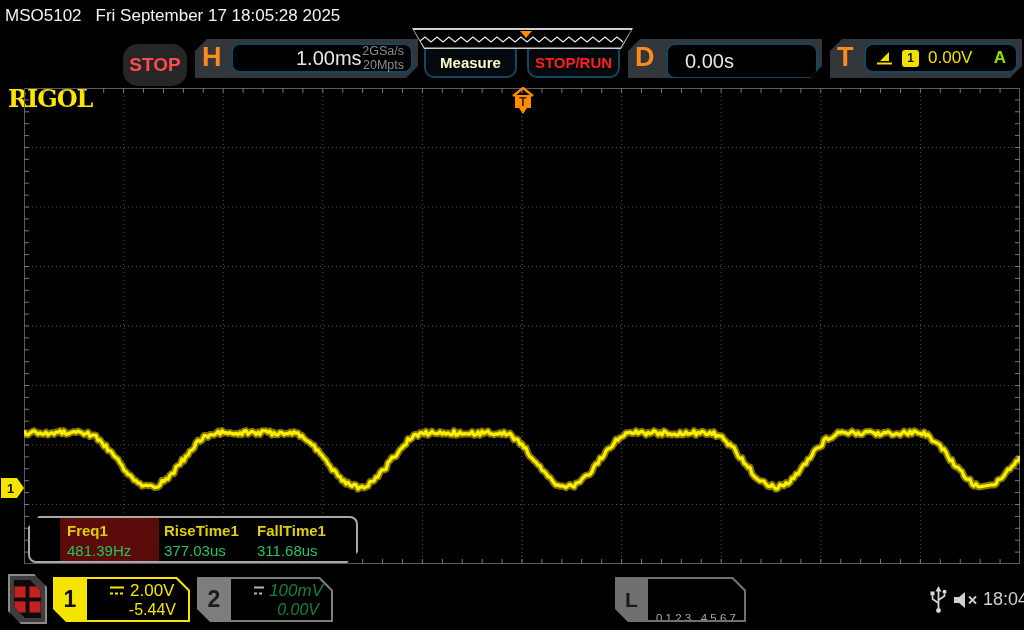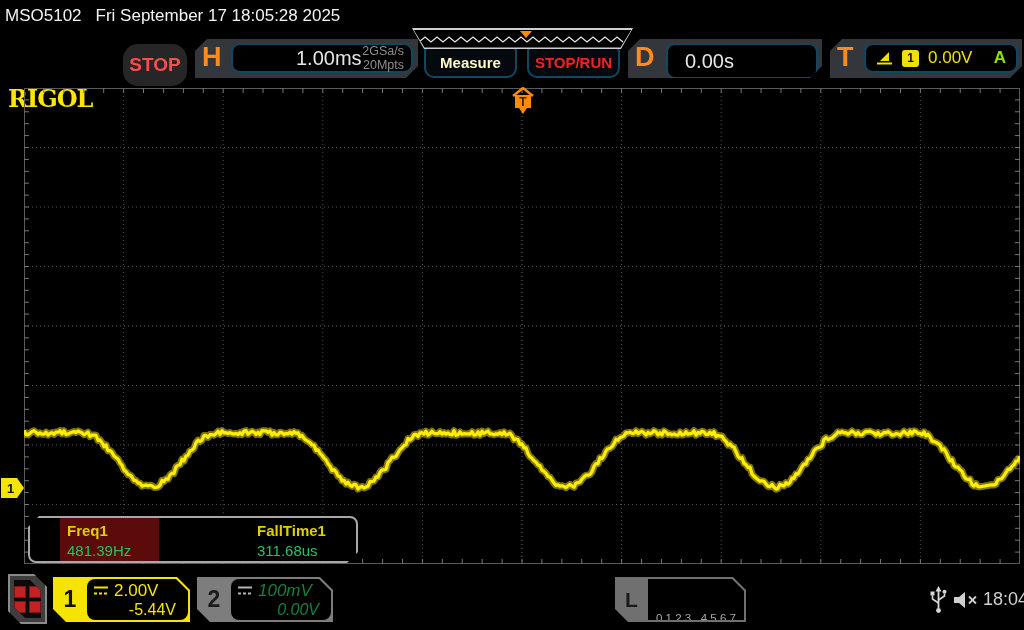--- a/index.html
+++ b/index.html
@@ -72,21 +72,21 @@
                    gap:3px; align-content:center; justify-content:center; }
   .menuicon .sq { background:#c32222; border:1px solid #7a1515; }
 
   .chbadge { position:absolute; top:577px; height:45px;
              clip-path:polygon(0 0,calc(100% - 13px) 0,100% 13px,100% 100%,13px 100%,0 calc(100% - 13px)); }
   .chnum { position:absolute; left:0; top:0; width:34px; height:100%;
            display:flex; align-items:center; justify-content:center;
            font-size:23px; font-weight:bold; }
   .chbody { position:absolute; left:34px; top:2px; right:2px; bottom:2px; background:#000;
             clip-path:polygon(0 0,calc(100% - 12px) 0,100% 12px,100% 100%,0 100%);
-            padding:1px 8px 0 6px;border-radius:8px; }
+            padding:1px 8px 0 22px; }
   .chrow1 { display:flex; align-items:center; gap:5px; font-size:17px; height:21px; }
   .chrow2 { text-align:right; font-size:16px; height:19px; padding-right:4px; }
 
   .lbadge { position:absolute; left:615px; top:577px; width:131px; height:45px; background:#707070;
             clip-path:polygon(0 0,calc(100% - 13px) 0,100% 13px,100% 100%,13px 100%,0 calc(100% - 13px)); }
   .lnum { position:absolute; left:0; top:0; width:33px; height:100%; display:flex; align-items:center;
           justify-content:center; font-size:21px; font-weight:bold; color:#1a1a1a; }
   .lbody { position:absolute; left:33px; top:2px; right:2px; bottom:2px; background:#000;
            clip-path:polygon(0 0,calc(100% - 12px) 0,100% 12px,100% 100%,0 100%);
            color:#a8a8a8; font-size:11.5px; line-height:13px; padding:7px 0 0 8px; white-space:pre; }
@@ -360,20 +360,24 @@
   <div class="ch1-marker">
     <span>1</span>
   </div>
 
   <div class="measbox">
     <div class="meas-hl"></div>
     <div class="meas-cell" style="left:37px;">
       <div class="meas-label">Freq1</div>
       <div class="meas-value">481.39Hz</div>
     </div>
+    <div class="meas-cell" style="left:134px;">
+      <div class="meas-label">RiseTime1</div>
+      <div class="meas-value">377.03us</div>
+    </div>
     <div class="meas-cell" style="left:227px;">
       <div class="meas-label">FallTime1</div>
       <div class="meas-value">311.68us</div>
     </div>
   </div>
 
   <div class="menuicon">
     <div class="pad">
       <div class="sq"></div>
         <div class="sq"></div>

